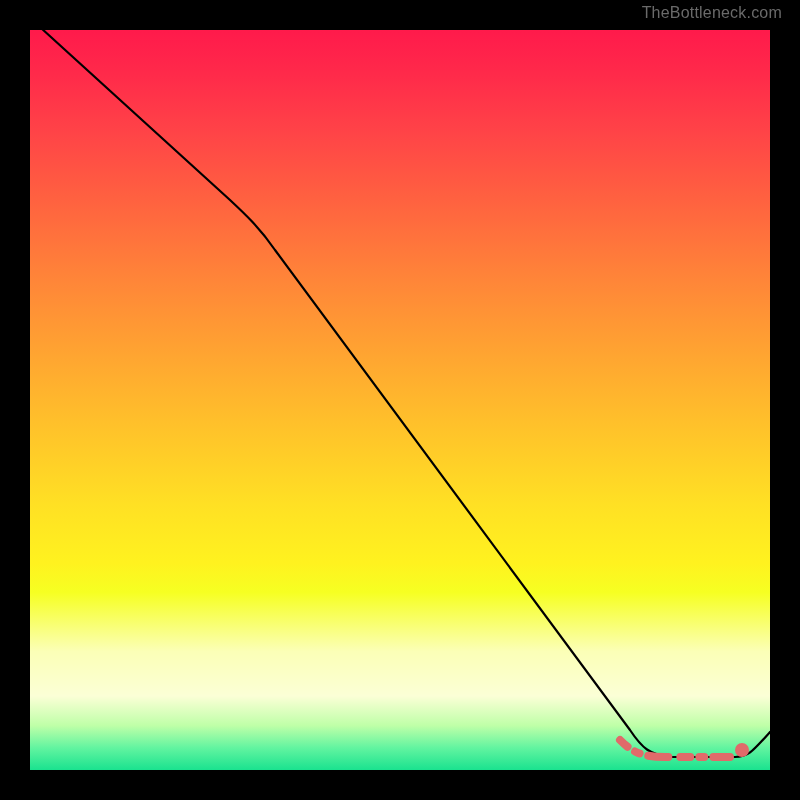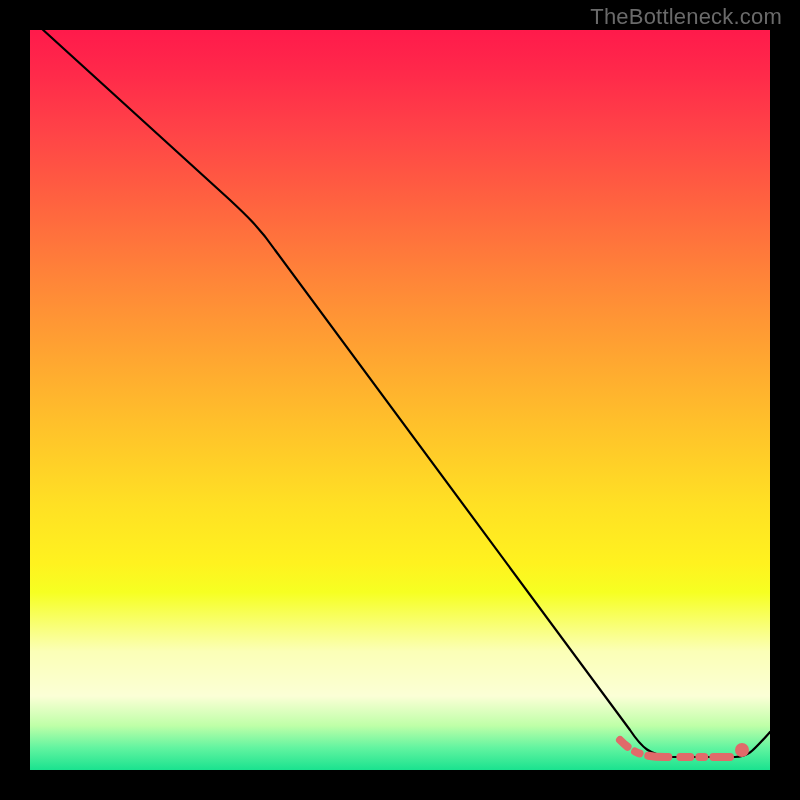--- a/index.html
+++ b/index.html
@@ -14,21 +14,21 @@
     position: relative;
     width: 800px;
     height: 800px;
     background: #000;
   }
   .watermark {
     position: absolute;
     top: 4px;
     right: 18px;
     font-family: Arial, Helvetica, sans-serif;
-    font-size: 22px;
+    font-size: 16px;
     color: #6a6a6a;
     letter-spacing: 0.2px;
     user-select: none;
   }
   .plot {
     position: absolute;
     left: 30px;
     top: 30px;
     width: 740px;
     height: 740px;

